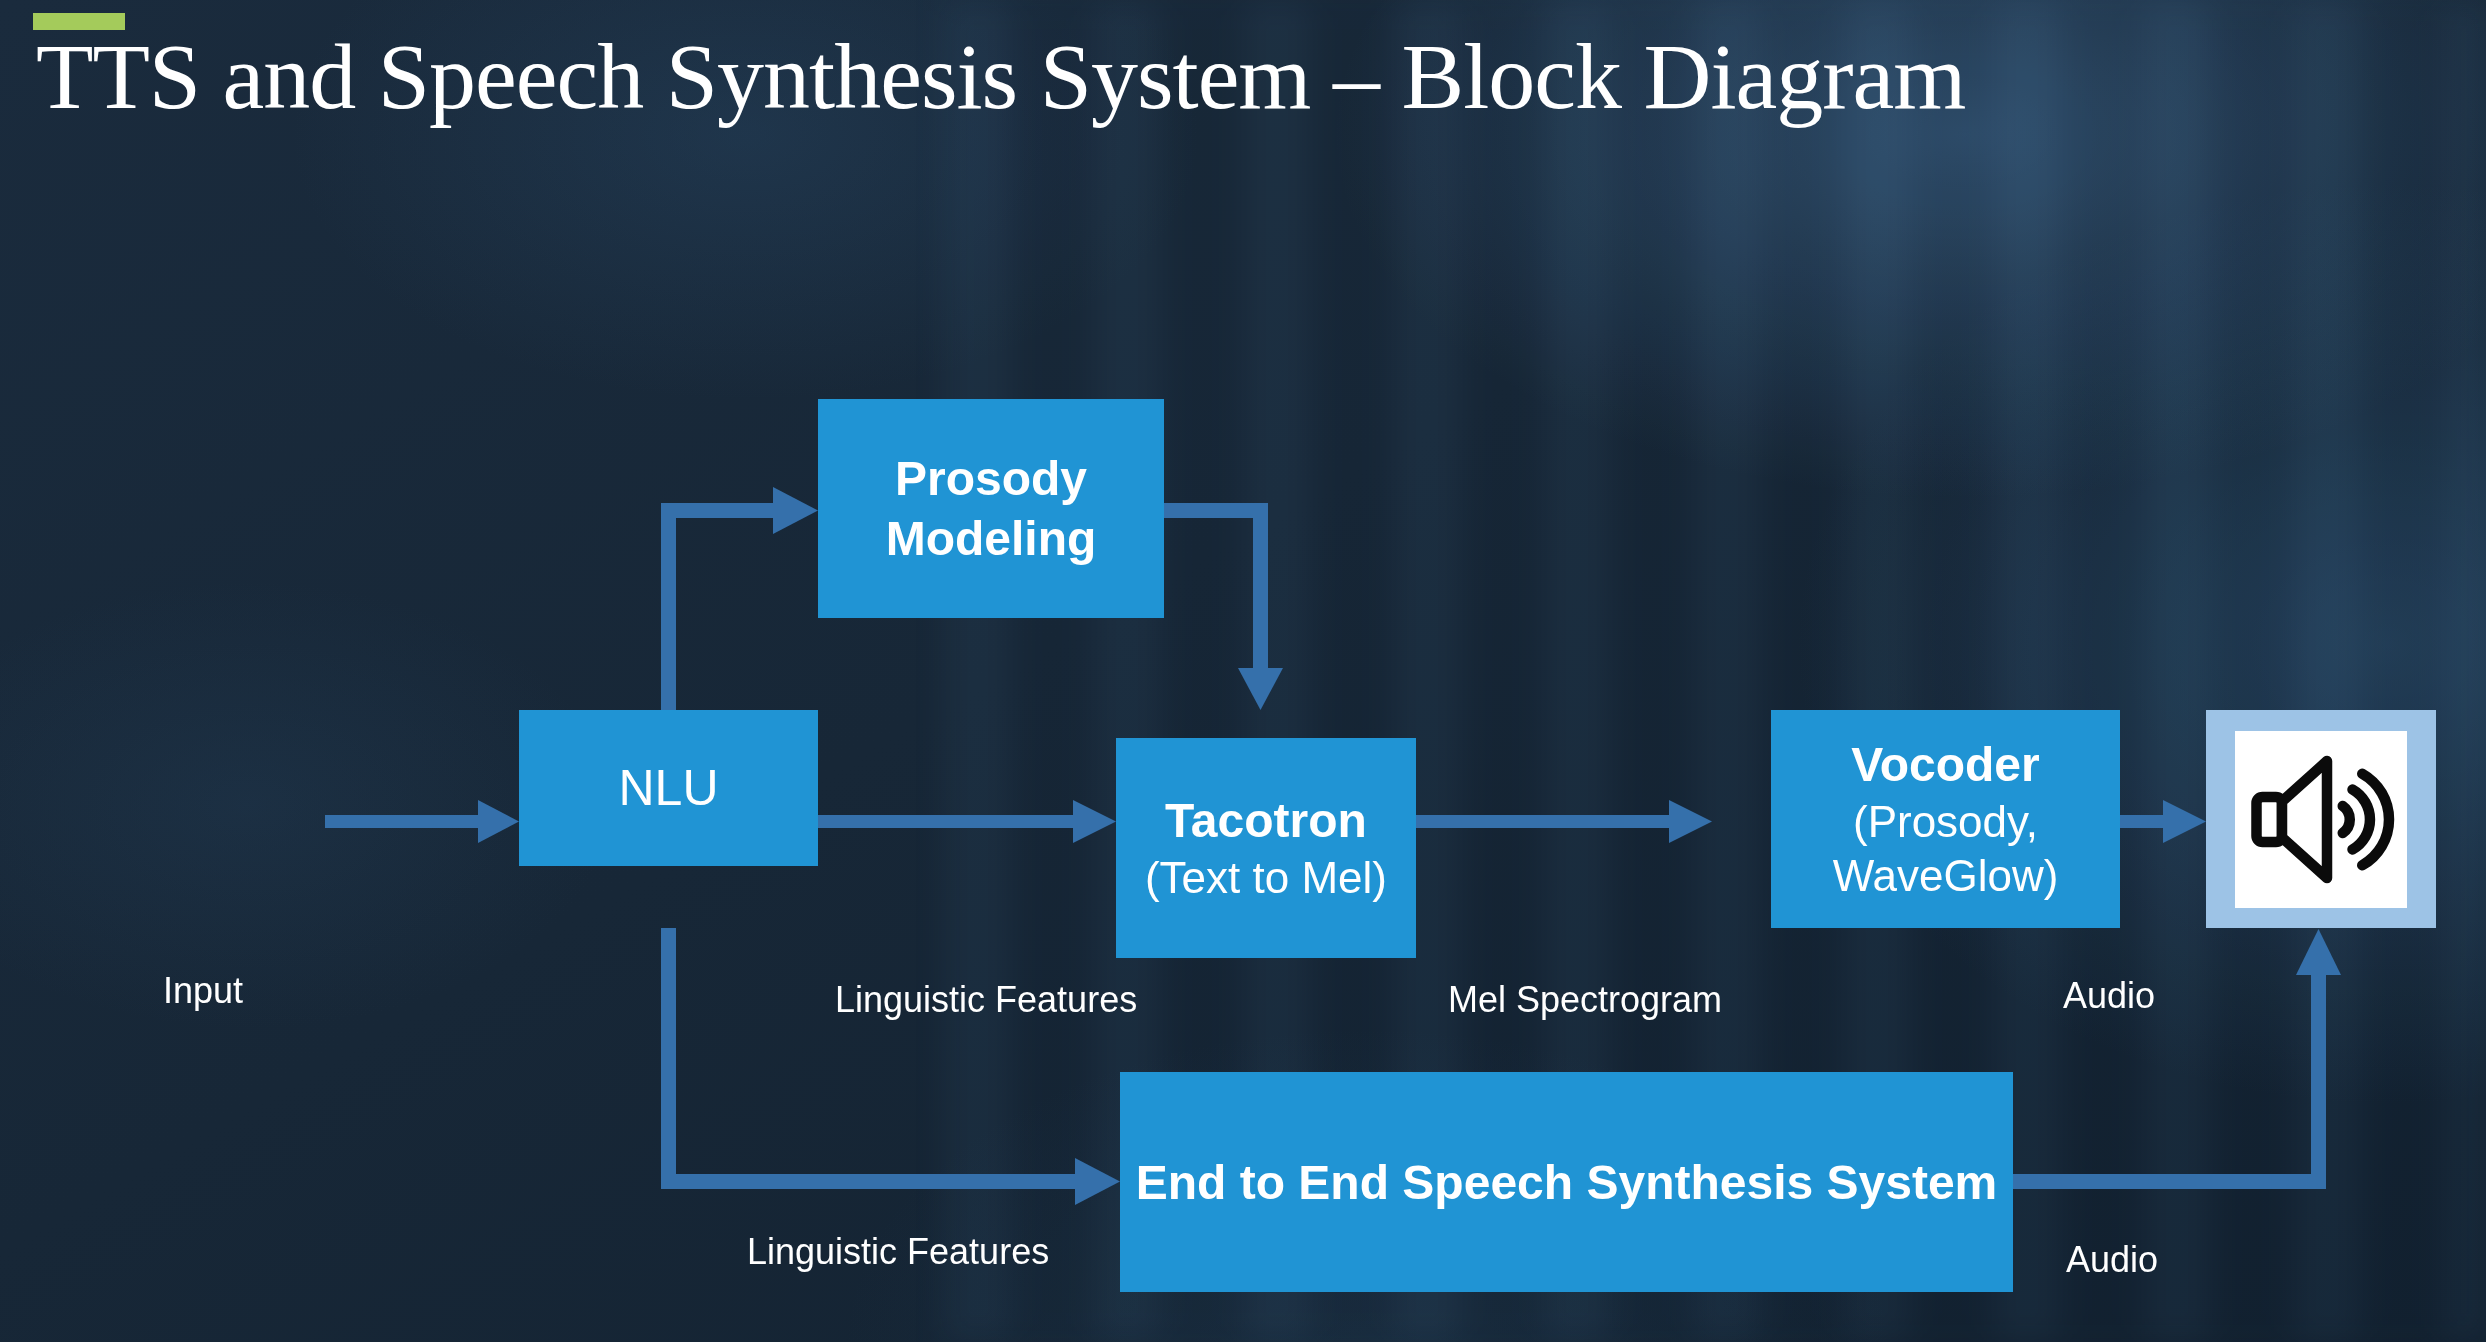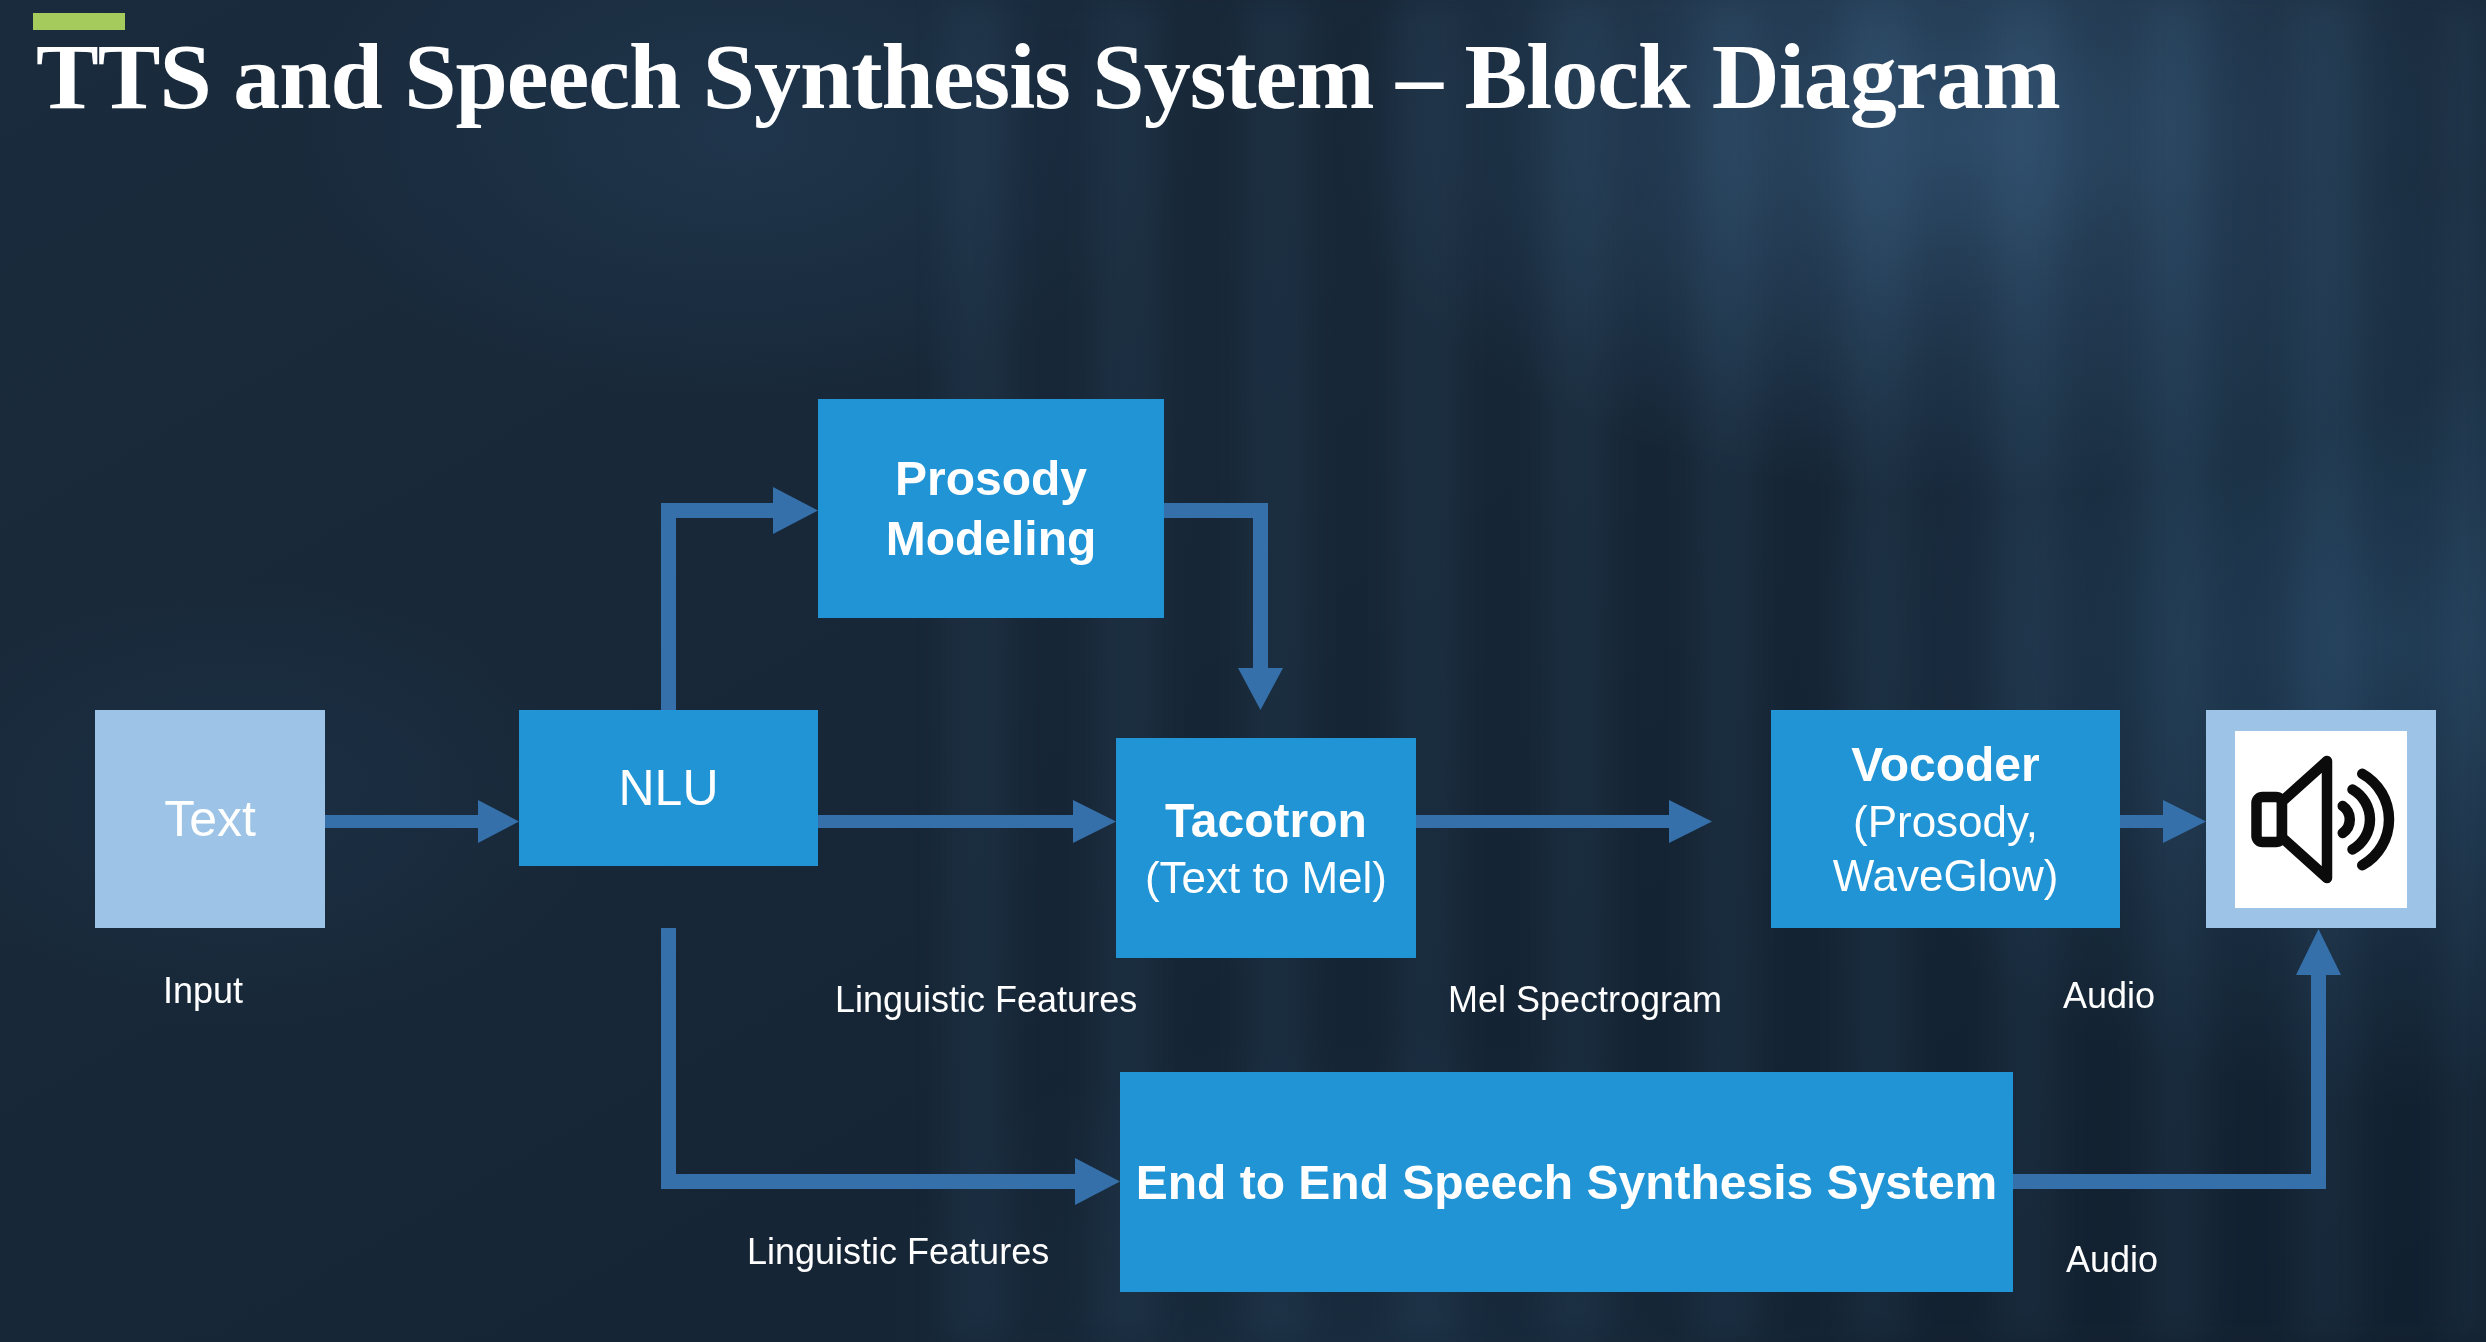--- a/index.html
+++ b/index.html
@@ -16,21 +16,21 @@
   }
   .bg-stripes {
     position:absolute; right:0; top:0; width:62%; height:100%;
     background:repeating-linear-gradient(90deg,
       rgba(96,146,190,0.07) 0 64px, rgba(18,32,48,0.07) 64px 150px);
     filter:blur(16px);
   }
   .accent-bar { position:absolute; left:33px; top:13px; width:92px; height:17px; }
   .title {
     position:absolute; left:36px; top:18px;
-    font-family:"Liberation Serif", serif; font-weight:bold;
+    font-family:"Liberation Serif", serif; font-weight:normal;
     font-size:94px; line-height:1.25; color:#ffffff; white-space:nowrap;
     letter-spacing:-1px;
   }
   svg.connectors { position:absolute; left:0; top:0; }
   .block {
     position:absolute; display:flex; flex-direction:column;
     align-items:center; justify-content:center;
     color:#ffffff; text-align:center;
   }
   .fill-blue  { background:#2094d4; }
@@ -94,23 +94,20 @@
         <polygon points="1075,1158 1120,1181.5 1075,1205"></polygon>
       </g>
       <g>
         <rect x="2013" y="1174" width="313" height="15"></rect>
         <rect x="2311" y="973" width="15" height="216"></rect>
         <polygon points="2296,975 2341,975 2318.5,929"></polygon>
       </g>
     </g>
   </svg>
 
-  <div class="block fill-light" style="left:95px; top:710px; width:230px; height:218px;">
-    <div class="blk-label">Text</div>
-  </div>
 
   <div class="block fill-blue" style="left:519px; top:710px; width:299px; height:156px;">
     <div class="blk-label">NLU</div>
   </div>
 
   <div class="block fill-blue" style="left:818px; top:399px; width:346px; height:219px;">
     <div class="blk-semibold">Prosody</div>
     <div class="blk-semibold">Modeling</div>
   </div>
 

